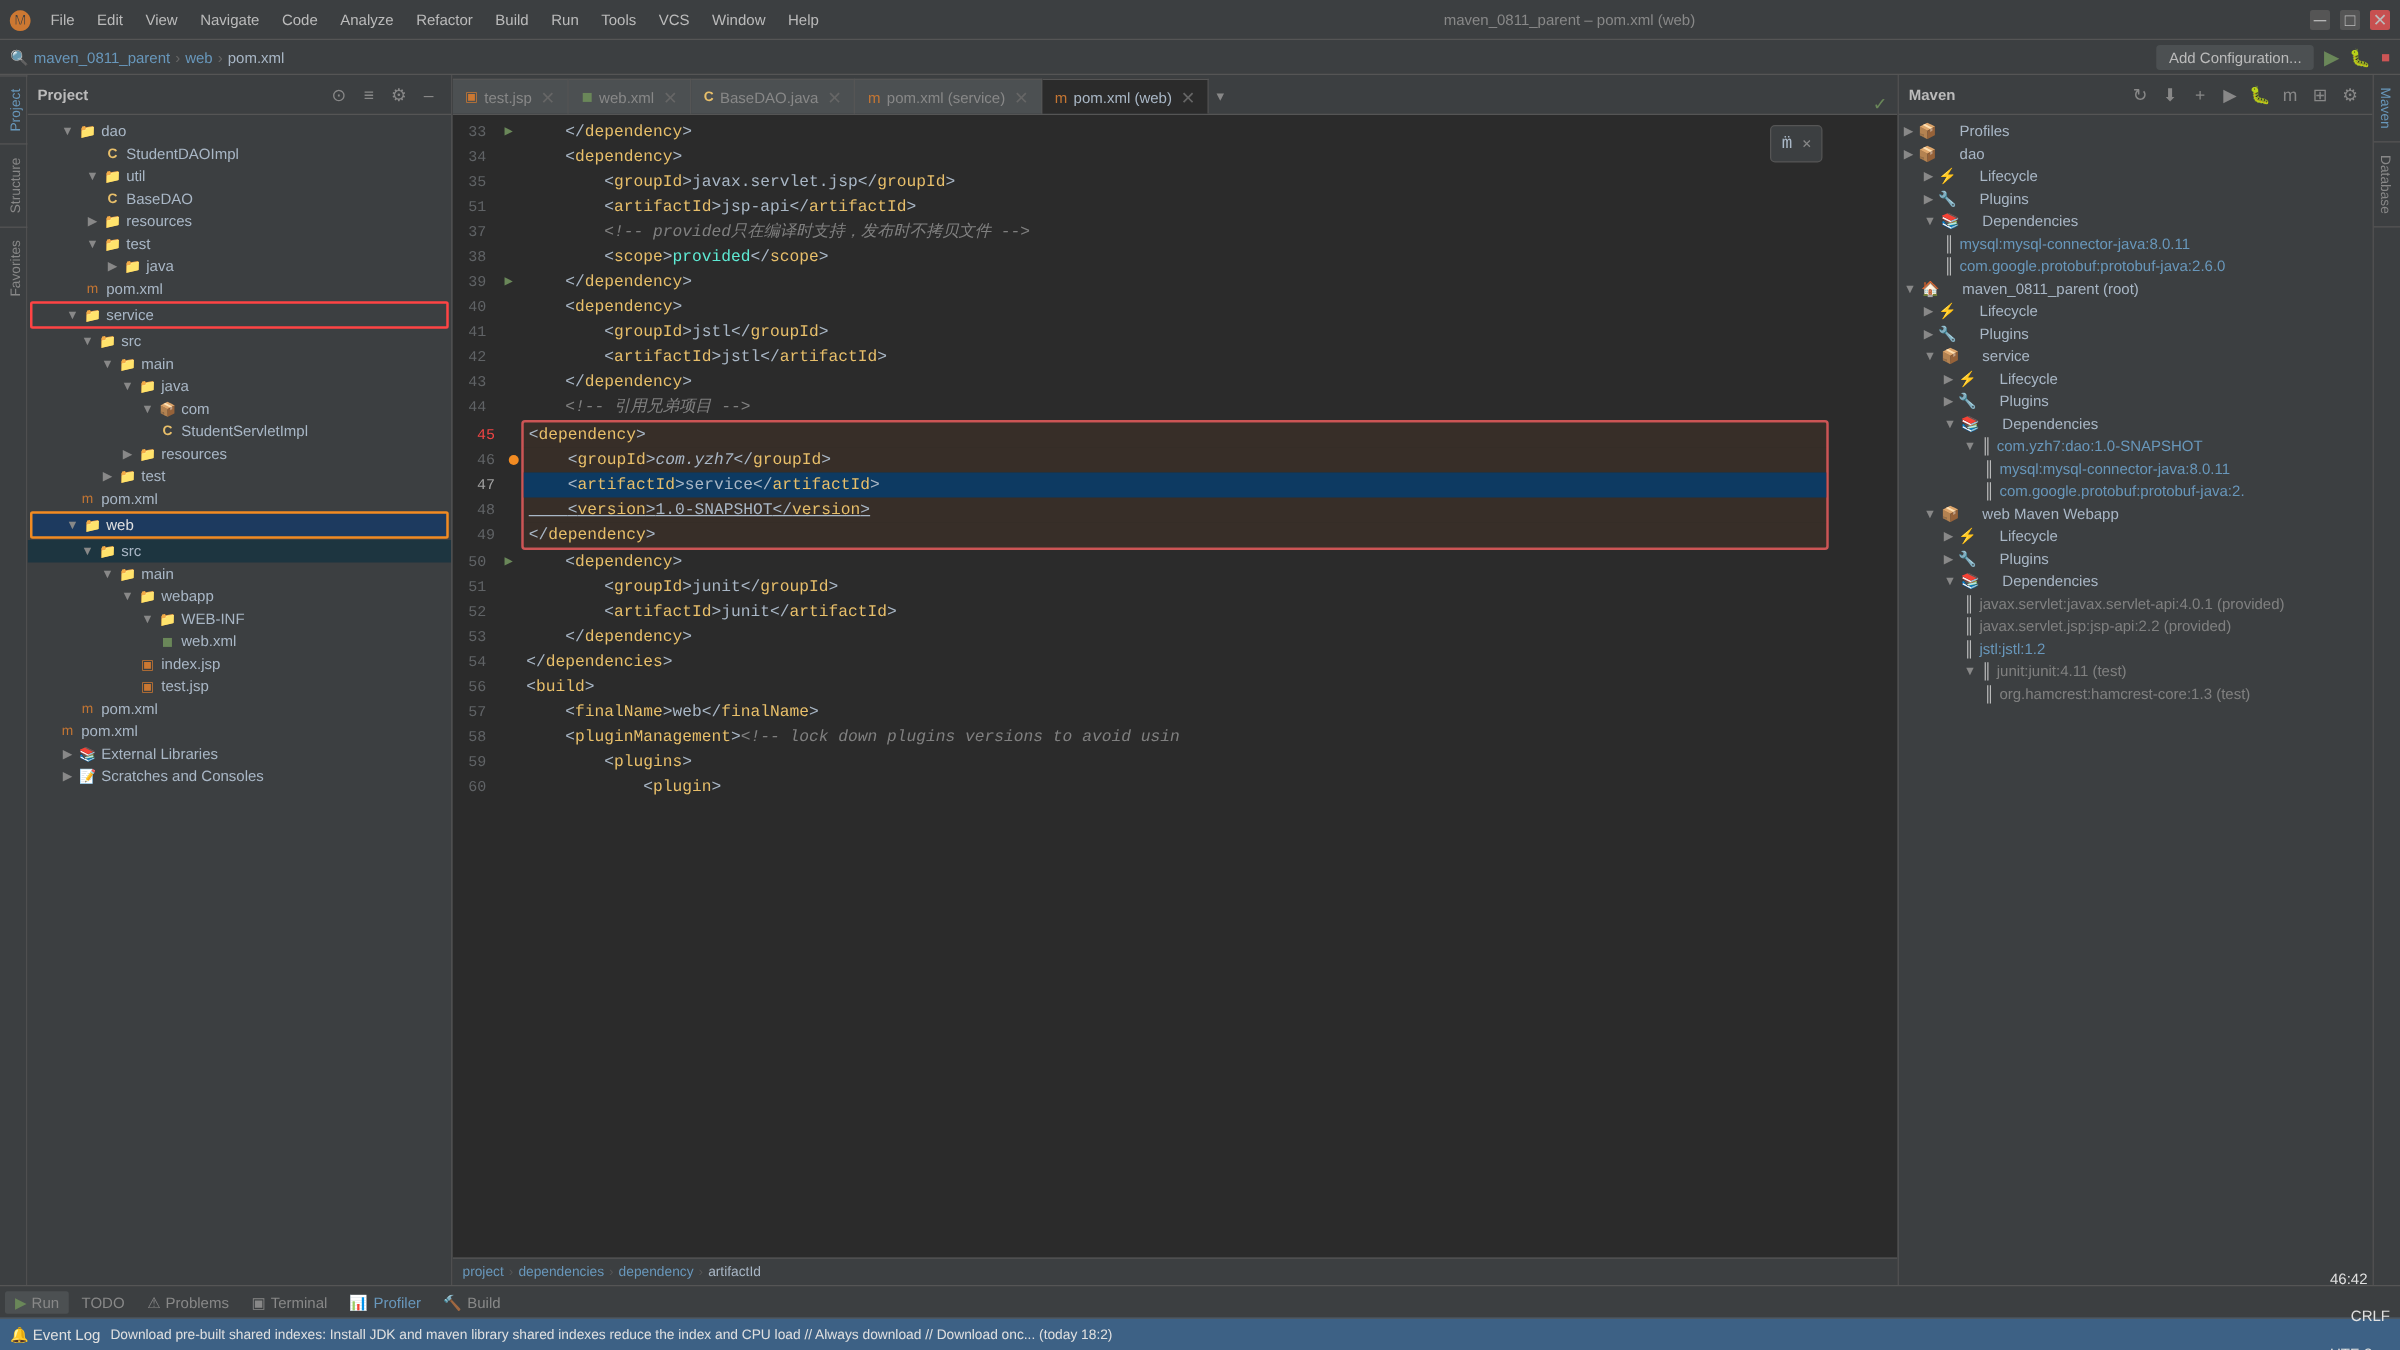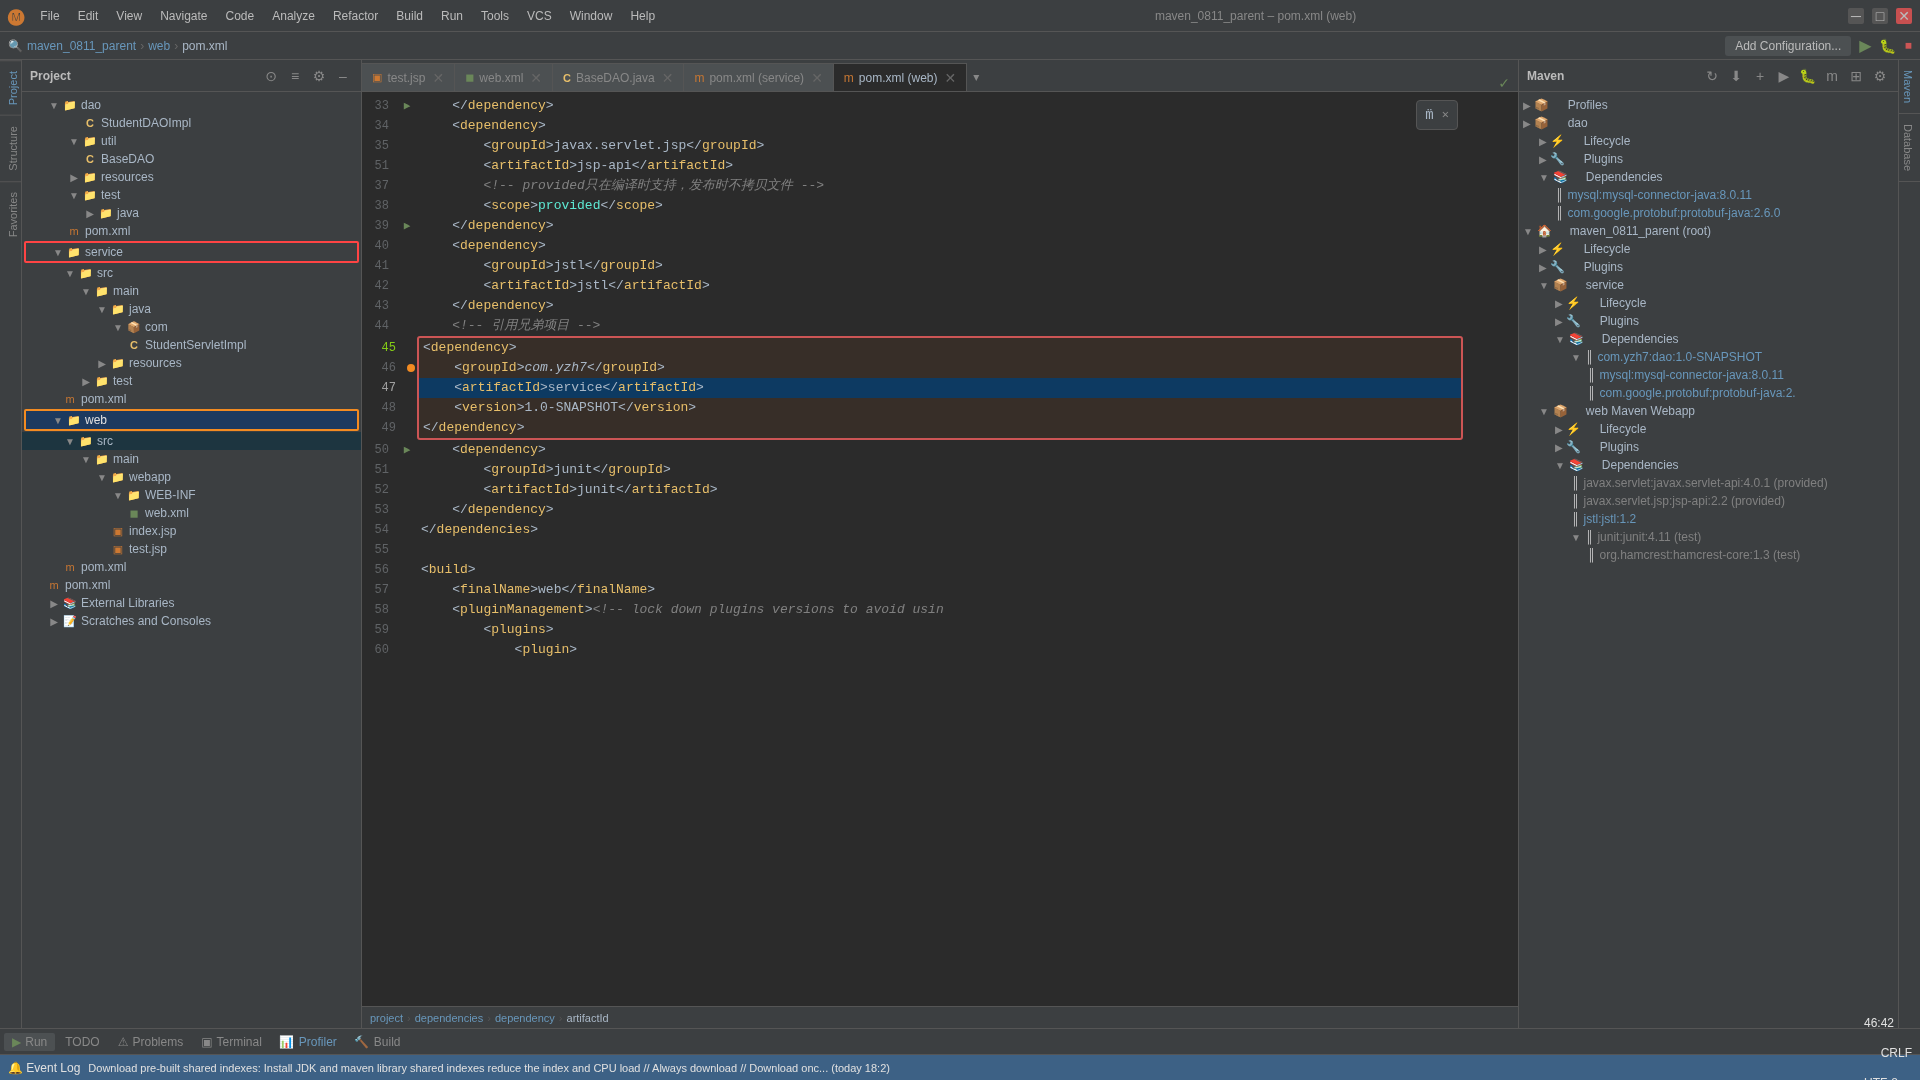--- a/index.html
+++ b/index.html
@@ -417,40 +417,40 @@
 
           <div class="code-line">
             <span class="line-number">44</span>
             <span class="line-gutter"></span>
             <span class="line-content comment">&nbsp;&nbsp;&nbsp;&nbsp;&lt;!-- 引用兄弟项目 --&gt;</span>
           </div>
 
           <div style="position:relative; border:2px solid #cc5555; border-radius:3px; margin:0 55px 0 55px;">
 
             <div class="code-line" style="background:rgba(255,100,0,0.06);">
-              <span class="line-number" style="position:absolute; left:-50px; color:#84cc16;">45</span>
+              <span class="line-number" style="position:absolute; left:-50px; color:#ef4444;">45</span>
               <span class="line-gutter" style="position:absolute; left:-18px;"></span>
               <span class="line-content"><span class="bracket">&lt;</span><span class="tag">dependency</span><span class="bracket">&gt;</span></span>
             </div>
 
             <div class="code-line" style="background:rgba(255,100,0,0.06);">
               <span class="line-number" style="position:absolute; left:-50px; color:#606366;">46</span>
               <span class="line-gutter" style="position:absolute; left:-18px;">
                   <span style="width:8px; height:8px; border-radius:50%; background:#f28b22; display:inline-block;"></span>
                 </span>
               <span class="line-content">&nbsp;&nbsp;&nbsp;&nbsp;<span class="bracket">&lt;</span><span class="tag">groupId</span><span class="bracket">&gt;</span><span style="color:#a9b7c6;font-style:italic;">com.yzh7</span><span class="bracket">&lt;/</span><span class="tag">groupId</span><span class="bracket">&gt;</span></span>
             </div>
 
             <div class="code-line line-current" style="background:#0d3a62;">
               <span class="line-number" style="position:absolute; left:-50px; color:#a0a0a0;">47</span>
               <span class="line-gutter" style="position:absolute; left:-18px;"></span>
               <span class="line-content">&nbsp;&nbsp;&nbsp;&nbsp;<span class="bracket">&lt;</span><span class="tag">artifactId</span><span class="bracket">&gt;</span><span style="color:#a9b7c6;">service</span><span class="bracket">&lt;/</span><span class="tag">artifactId</span><span class="bracket">&gt;</span></span>
             </div>
 
-            <div class="code-line" style="background:rgba(255,100,0,0.06);">
+            <div class="code-line" style="background:rgba(255,100,0,0.06);text-decoration:underline;">
               <span class="line-number" style="position:absolute; left:-50px; color:#606366;">48</span>
               <span class="line-gutter" style="position:absolute; left:-18px;"></span>
               <span class="line-content">&nbsp;&nbsp;&nbsp;&nbsp;<span class="bracket">&lt;</span><span class="tag">version</span><span class="bracket">&gt;</span><span style="color:#a9b7c6;">1.0-SNAPSHOT</span><span class="bracket">&lt;/</span><span class="tag">version</span><span class="bracket">&gt;</span></span>
             </div>
 
             <div class="code-line" style="background:rgba(255,100,0,0.06);">
               <span class="line-number" style="position:absolute; left:-50px; color:#606366;">49</span>
               <span class="line-gutter" style="position:absolute; left:-18px;"></span>
               <span class="line-content"><span class="bracket">&lt;/</span><span class="tag">dependency</span><span class="bracket">&gt;</span></span>
             </div>
@@ -481,25 +481,20 @@
             <span class="line-gutter"></span>
             <span class="line-content"><span class="bracket">&nbsp;&nbsp;&nbsp;&nbsp;&lt;/</span><span class="tag">dependency</span><span class="bracket">&gt;</span></span>
           </div>
 
           <div class="code-line">
             <span class="line-number">54</span>
             <span class="line-gutter"></span>
             <span class="line-content"><span class="bracket">&lt;/</span><span class="tag">dependencies</span><span class="bracket">&gt;</span></span>
           </div>
 
-          <div class="code-line">
-            <span class="line-number">55</span>
-            <span class="line-gutter"></span>
-            <span class="line-content">&nbsp;</span>
-          </div>
 
           <div class="code-line">
             <span class="line-number">56</span>
             <span class="line-gutter"></span>
             <span class="line-content"><span class="bracket">&lt;</span><span class="tag">build</span><span class="bracket">&gt;</span></span>
           </div>
 
           <div class="code-line">
             <span class="line-number">57</span>
             <span class="line-gutter"></span>

